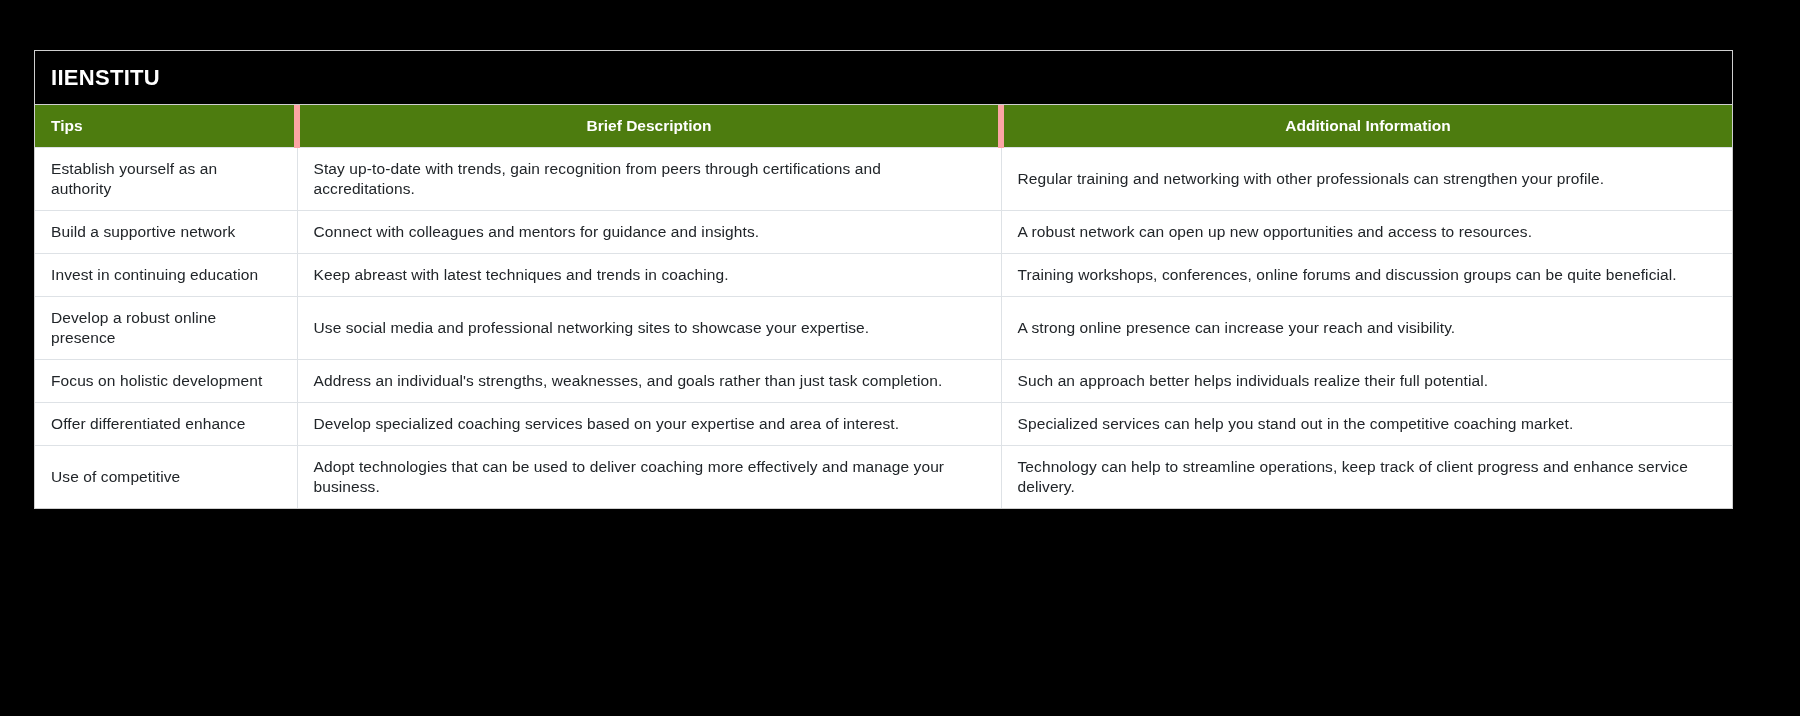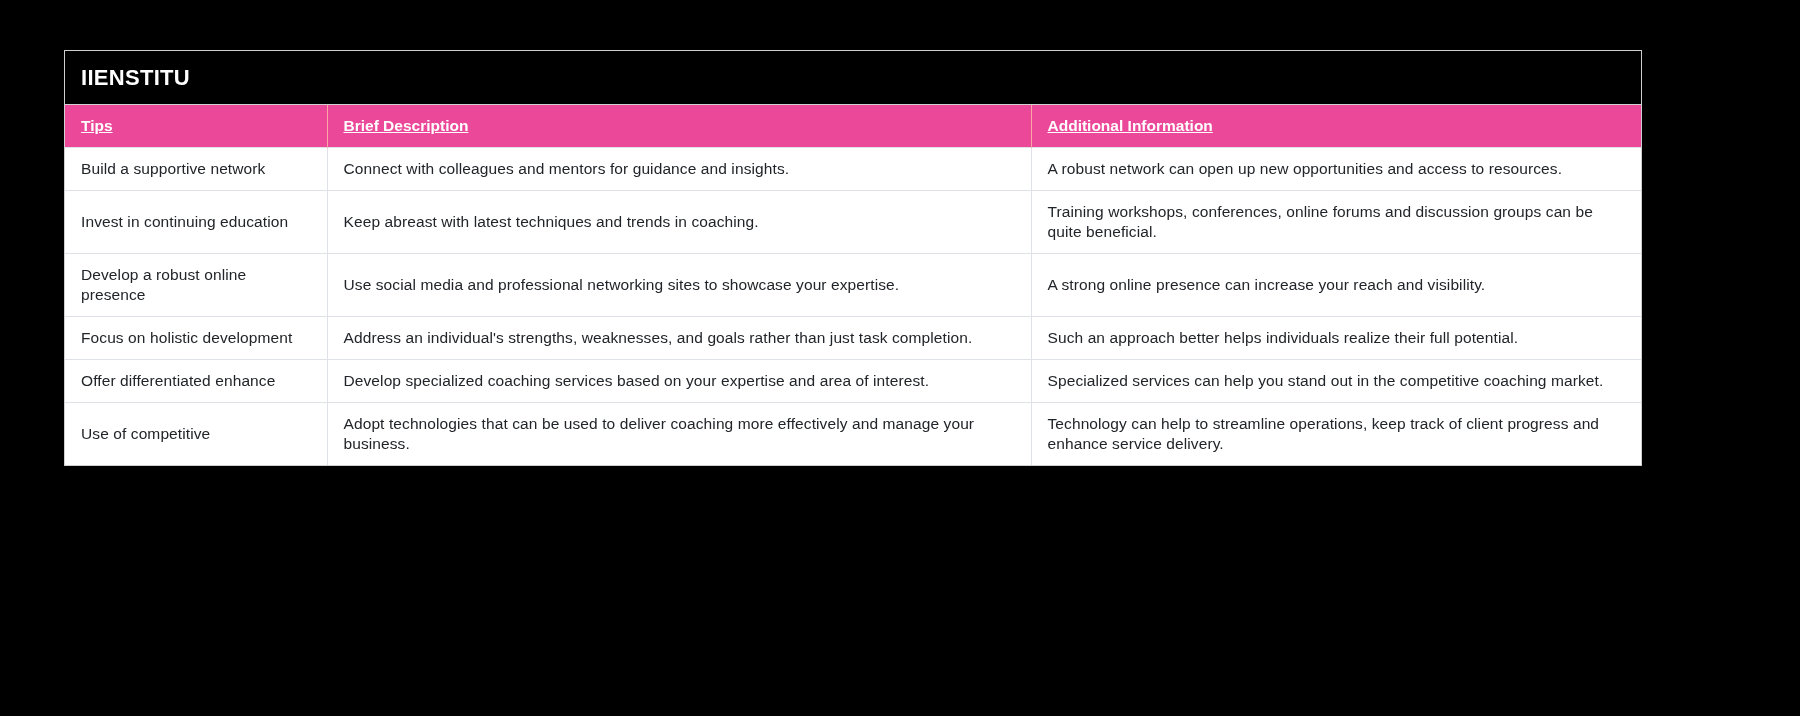--- a/index.html
+++ b/index.html
@@ -6,23 +6,23 @@
     margin: 0;
     padding: 0;
     background: #000000;
     width: 1800px;
     height: 716px;
     overflow: hidden;
     font-family: "Liberation Sans", "DejaVu Sans", sans-serif;
   }
   .card {
     position: absolute;
-    left: 64px;
+    left: 34px;
     top: 50px;
-    width: 1578px;
+    width: 1699px;
     border: 1px solid #cfcfcf;
     background: #000000;
     box-sizing: border-box;
   }
   .title-bar {
     height: 53px;
     display: flex;
     align-items: center;
     padding: 0 16px;
     background: #000000;
@@ -33,32 +33,32 @@
     border-bottom: 1px solid #cfcfcf;
   }
   table.tips-table {
     width: 100%;
     border-collapse: collapse;
     table-layout: fixed;
   }
   table.tips-table col.c1 { width: 262px; }
   table.tips-table col.c2 { width: 704px; }
   table.tips-table thead th {
-    background: #ec4899;
+    background: #4d7c0f;
     color: #ffffff;
     text-align: left;
     font-size: 15.5px;
     font-weight: 700;
     padding: 11px 16px;
     line-height: 20px;
     vertical-align: middle;
-    text-decoration: underline;
   }
   table.tips-table thead th + th {
-    border-left: 1px solid #fca5a5;
+    border-left: 6px solid #fca5a5;
+    text-align: center;
   }
   table.tips-table tbody td {
     background: #ffffff;
     color: #212529;
     font-size: 15.5px;
     letter-spacing: 0.1px;
     line-height: 20px;
     padding: 11px 16px;
     vertical-align: middle;
     border-top: 1px solid #dee2e6;
@@ -81,20 +81,25 @@
     </colgroup>
     <thead>
       <tr>
         <th>Tips</th>
         <th>Brief Description</th>
         <th>Additional Information</th>
       </tr>
     </thead>
     <tbody>
       <tr>
+        <td>Establish yourself as an authority</td>
+        <td>Stay up-to-date with trends, gain recognition from peers through certifications and accreditations.</td>
+        <td>Regular training and networking with other professionals can strengthen your profile.</td>
+      </tr>
+      <tr>
         <td>Build a supportive network</td>
         <td>Connect with colleagues and mentors for guidance and insights.</td>
         <td>A robust network can open up new opportunities and access to resources.</td>
       </tr>
       <tr>
         <td>Invest in continuing education</td>
         <td>Keep abreast with latest techniques and trends in coaching.</td>
         <td>Training workshops, conferences, online forums and discussion groups can be quite beneficial.</td>
       </tr>
       <tr>

